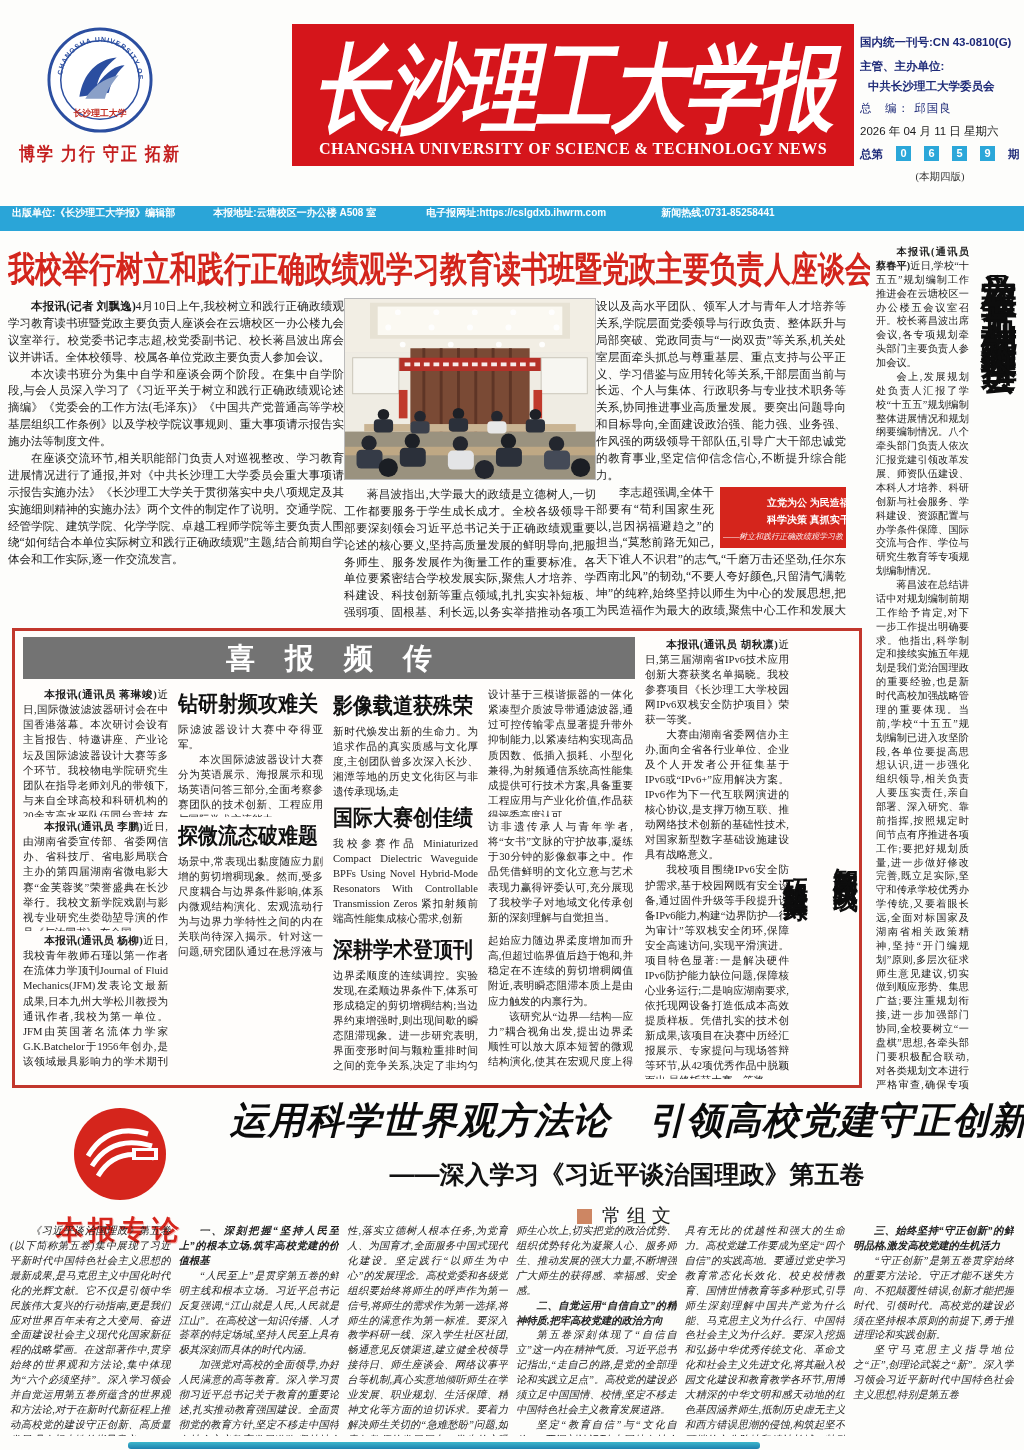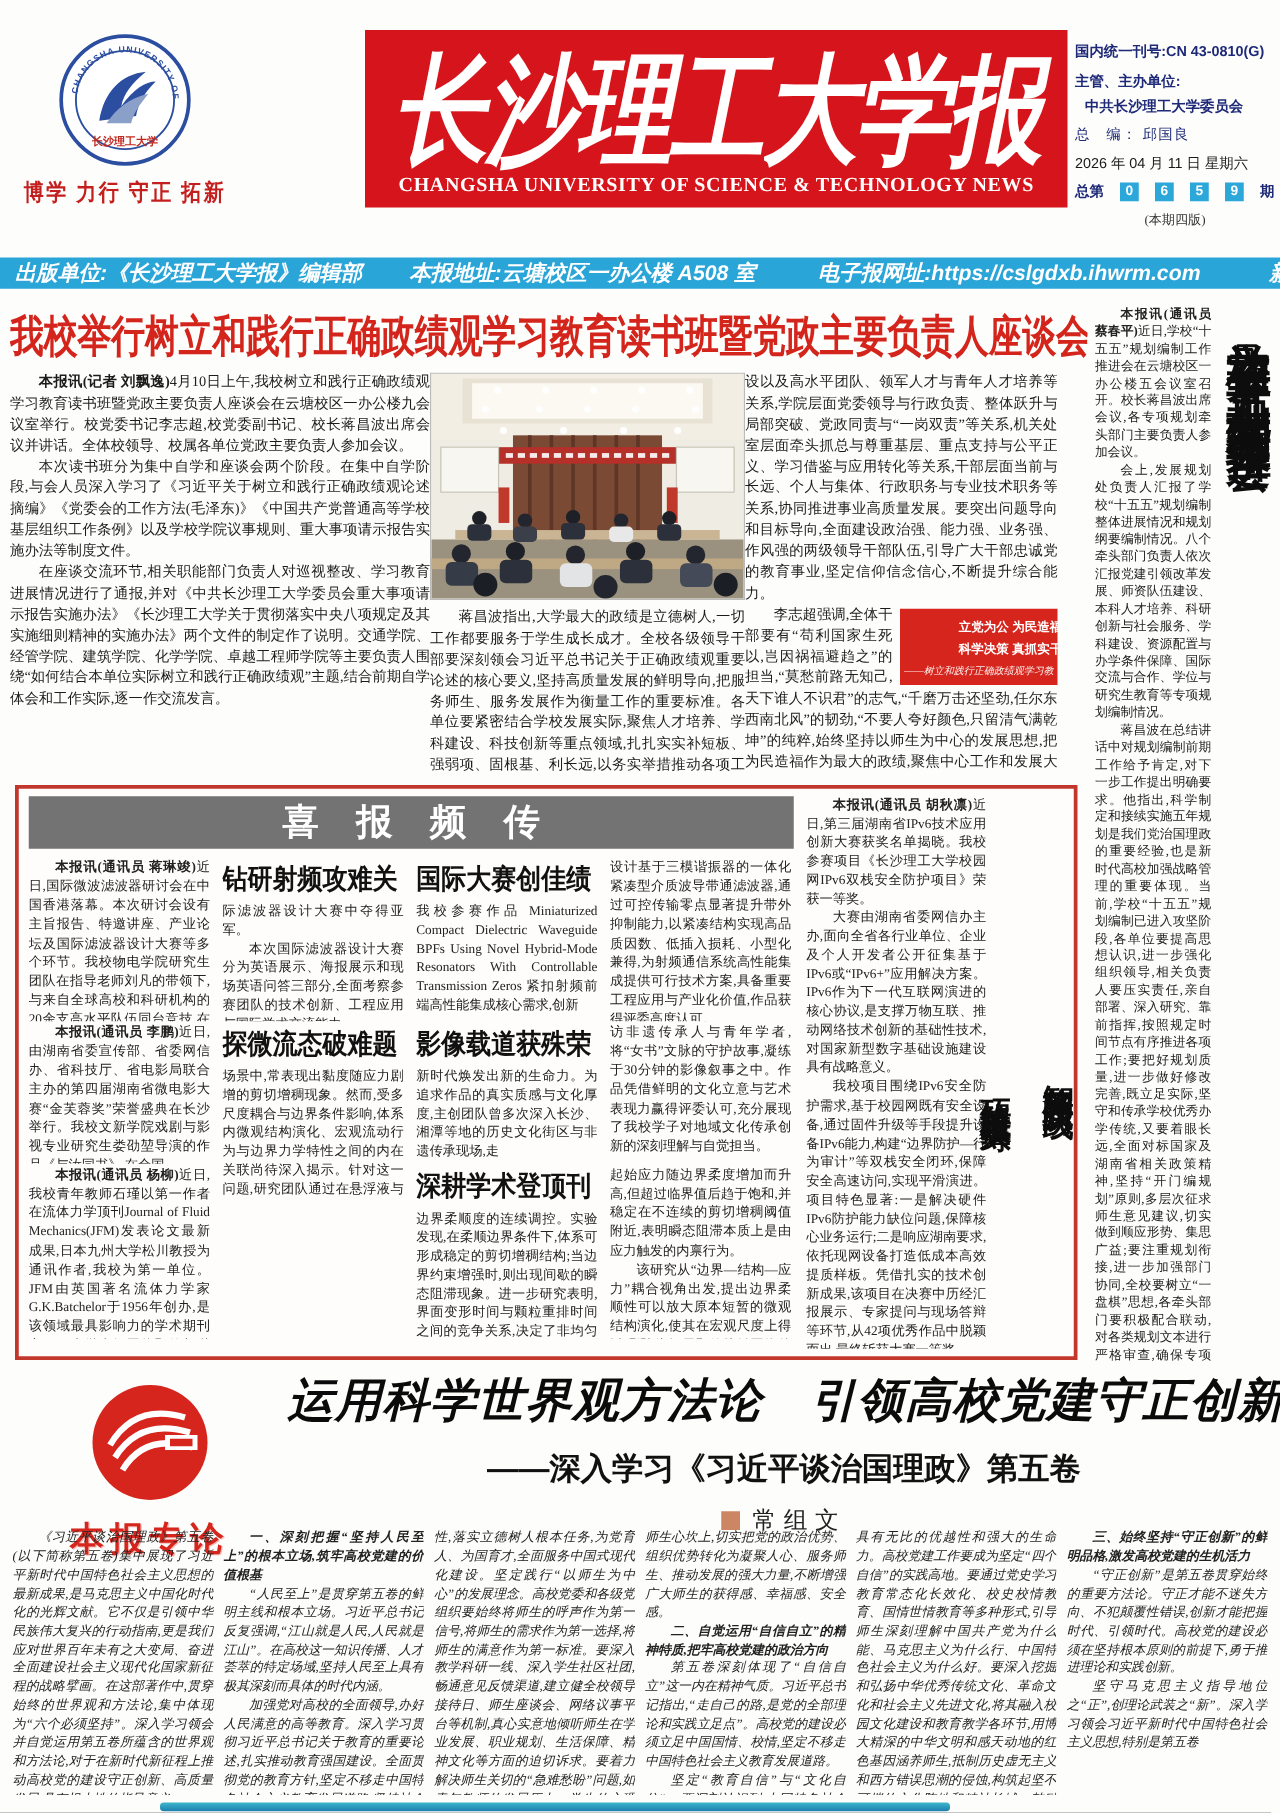--- a/index.html
+++ b/index.html
@@ -25,21 +25,21 @@
   .pub-super { font-weight:bold; padding-left:8px; white-space:nowrap; }
   .pub-editor { margin-top:2px; letter-spacing:1px; }
   .pub-date { color:#1a1a1a; margin-top:2px; white-space:nowrap; }
   .issue-line { margin-top:3px; font-weight:bold; display:flex; align-items:center; gap:13px; }
   .digit-box { display:inline-block; width:15px; height:15px; line-height:15px; text-align:center;
                background:#2ba7d9; color:#fff; font-size:11px; font-weight:bold; }
   .pages-note { margin-top:4px; text-align:center; color:#333; font-size:10.5px; font-family:"Liberation Serif",serif; }
 
   
   .infobar { position:absolute; top:206px; left:0; width:1024px; height:25px; background:#2aa5d8;
-             display:flex; align-items:center; color:#fff; font-size:17px; font-weight:bold;font-style:italic; }
+             display:flex; color:#fff; font-size:10px; font-weight:bold; }
   .infobar span { white-space:nowrap; }
   .ib-1 { margin-left:12px; } .ib-2 { margin-left:38px; } .ib-3 { margin-left:50px; } .ib-4 { margin-left:55px; }
 
   
   .main-art { position:absolute; left:8px; top:246px; width:862px; }
   .main-headline { color:#d3251c; font-size:27px; font-weight:900; white-space:nowrap; overflow:hidden;
                    transform:scaleY(1.3); transform-origin:left top; height:42px; letter-spacing:0px; }
   .main-cols { display:flex; gap:0; margin-top:10px; height:322px; overflow:hidden;
                font-family:"Liberation Serif","DejaVu Serif",serif; font-size:11.5px; line-height:1.47; text-align:justify; color:#1c1c1c; }
   .mcol1 { width:336px; } .mcol2 { width:252px; } .mcol3 { width:250px; }
@@ -286,27 +286,27 @@
             <div class="para cont">际滤波器设计大赛中夺得亚军。</div>
             <div class="para">本次国际滤波器设计大赛分为英语展示、海报展示和现场英语问答三部分,全面考察参赛团队的技术创新、工程应用与国际学术交流能力。</div>
           </div>
           <div class="blk b3">
             <div class="gn-h">探微流态破难题</div>
             <div class="para cont">场景中,常表现出黏度随应力剧增的剪切增稠现象。然而,受多尺度耦合与边界条件影响,体系内微观结构演化、宏观流动行为与边界力学特性之间的内在关联尚待深入揭示。针对这一问题,研究团队通过在悬浮液与边界之间引入黏度可调的缓冲层,实现了对</div>
           </div>
         </div>
 
         <div class="gn-col">
+          <div class="blk b2">
+            <div class="gn-h">影像载道获殊荣</div>
+            <div class="para cont">新时代焕发出新的生命力。为追求作品的真实质感与文化厚度,主创团队曾多次深入长沙、湘潭等地的历史文化街区与非遗传承现场,走</div>
+          </div>
           <div class="blk b1">
             <div class="gn-h">国际大赛创佳绩</div>
             <div class="para cont">我校参赛作品 Miniaturized Compact Dielectric Waveguide BPFs Using Novel Hybrid-Mode Resonators With Controllable Transmission Zeros 紧扣射频前端高性能集成核心需求,创新</div>
-          </div>
-          <div class="blk b2">
-            <div class="gn-h">影像载道获殊荣</div>
-            <div class="para cont">新时代焕发出新的生命力。为追求作品的真实质感与文化厚度,主创团队曾多次深入长沙、湘潭等地的历史文化街区与非遗传承现场,走</div>
           </div>
           <div class="blk b3">
             <div class="gn-h">深耕学术登顶刊</div>
             <div class="para cont">边界柔顺度的连续调控。实验发现,在柔顺边界条件下,体系可形成稳定的剪切增稠结构;当边界约束增强时,则出现间歇的瞬态阻滞现象。进一步研究表明,界面变形时间与颗粒重排时间之间的竞争关系,决定了非均匀结构的产生与演化。非均匀结构的</div>
           </div>
         </div>
 
         <div class="gn-col">
           <div class="blk b1 para cont">设计基于三模谐振器的一体化紧凑型介质波导带通滤波器,通过可控传输零点显著提升带外抑制能力,以紧凑结构实现高品质因数、低插入损耗、小型化兼得,为射频通信系统高性能集成提供可行技术方案,具备重要工程应用与产业化价值,作品获得评委高度认可。</div>
           <div class="blk b2 para cont">访非遗传承人与青年学者,将“女书”文脉的守护故事,凝练于30分钟的影像叙事之中。作品凭借鲜明的文化立意与艺术表现力赢得评委认可,充分展现了我校学子对地域文化传承创新的深刻理解与自觉担当。</div>

